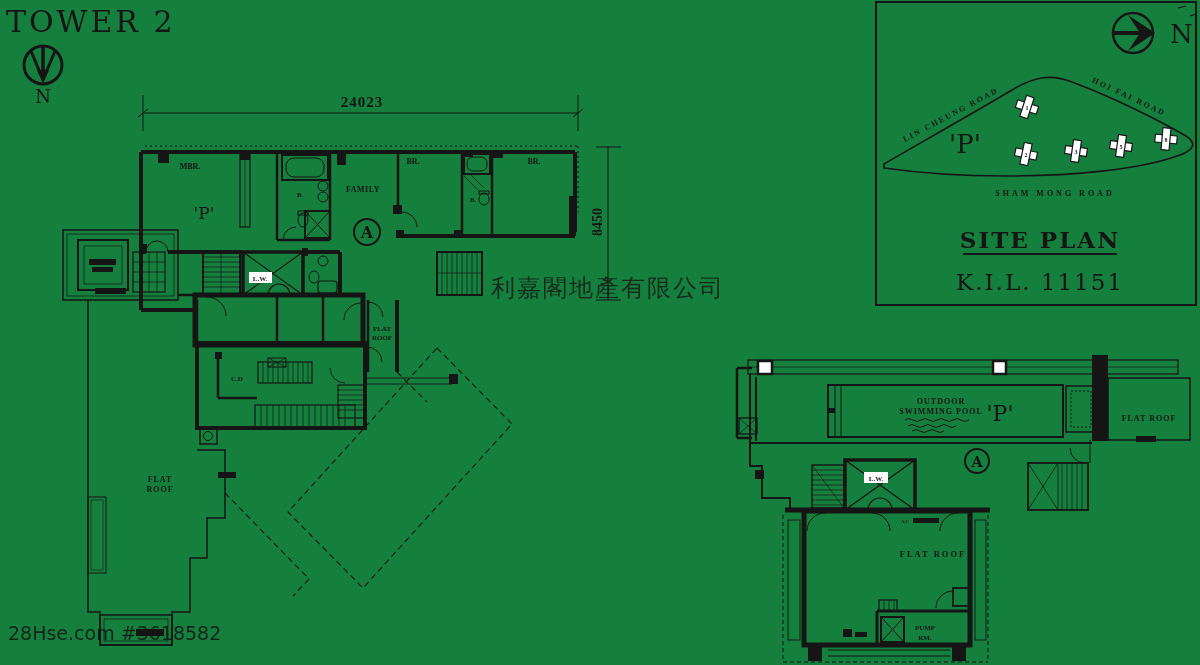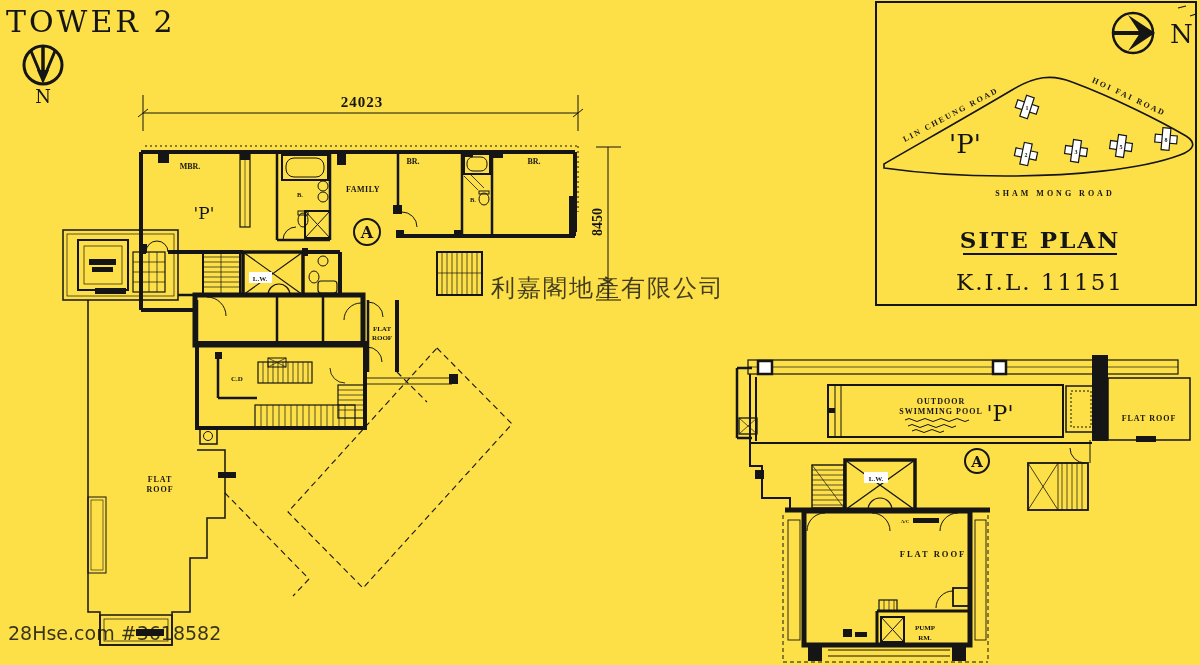--- a/index.html
+++ b/index.html
@@ -1,16 +1,16 @@
 <!DOCTYPE html>
 <html><head>
 <meta charset="utf-8">
 <style>
   html,body{margin:0;padding:0;background:#fff;}
-  .stage{position:relative;width:1200px;height:665px;background:#fde047;overflow:hidden;
+  .stage{position:relative;width:1200px;height:665px;background:#15803d;overflow:hidden;
          font-family:"Liberation Serif", serif;}
   svg{display:block}
   text{fill:#151515}
   .lbl{font-family:"Liberation Serif",serif;font-weight:bold;}
   .big{font-family:"DejaVu Serif",serif;}
   .wm{font-family:"DejaVu Sans","Liberation Sans",sans-serif;font-weight:normal;}
 </style>
 </head>
 <body>
 <div class="stage">

